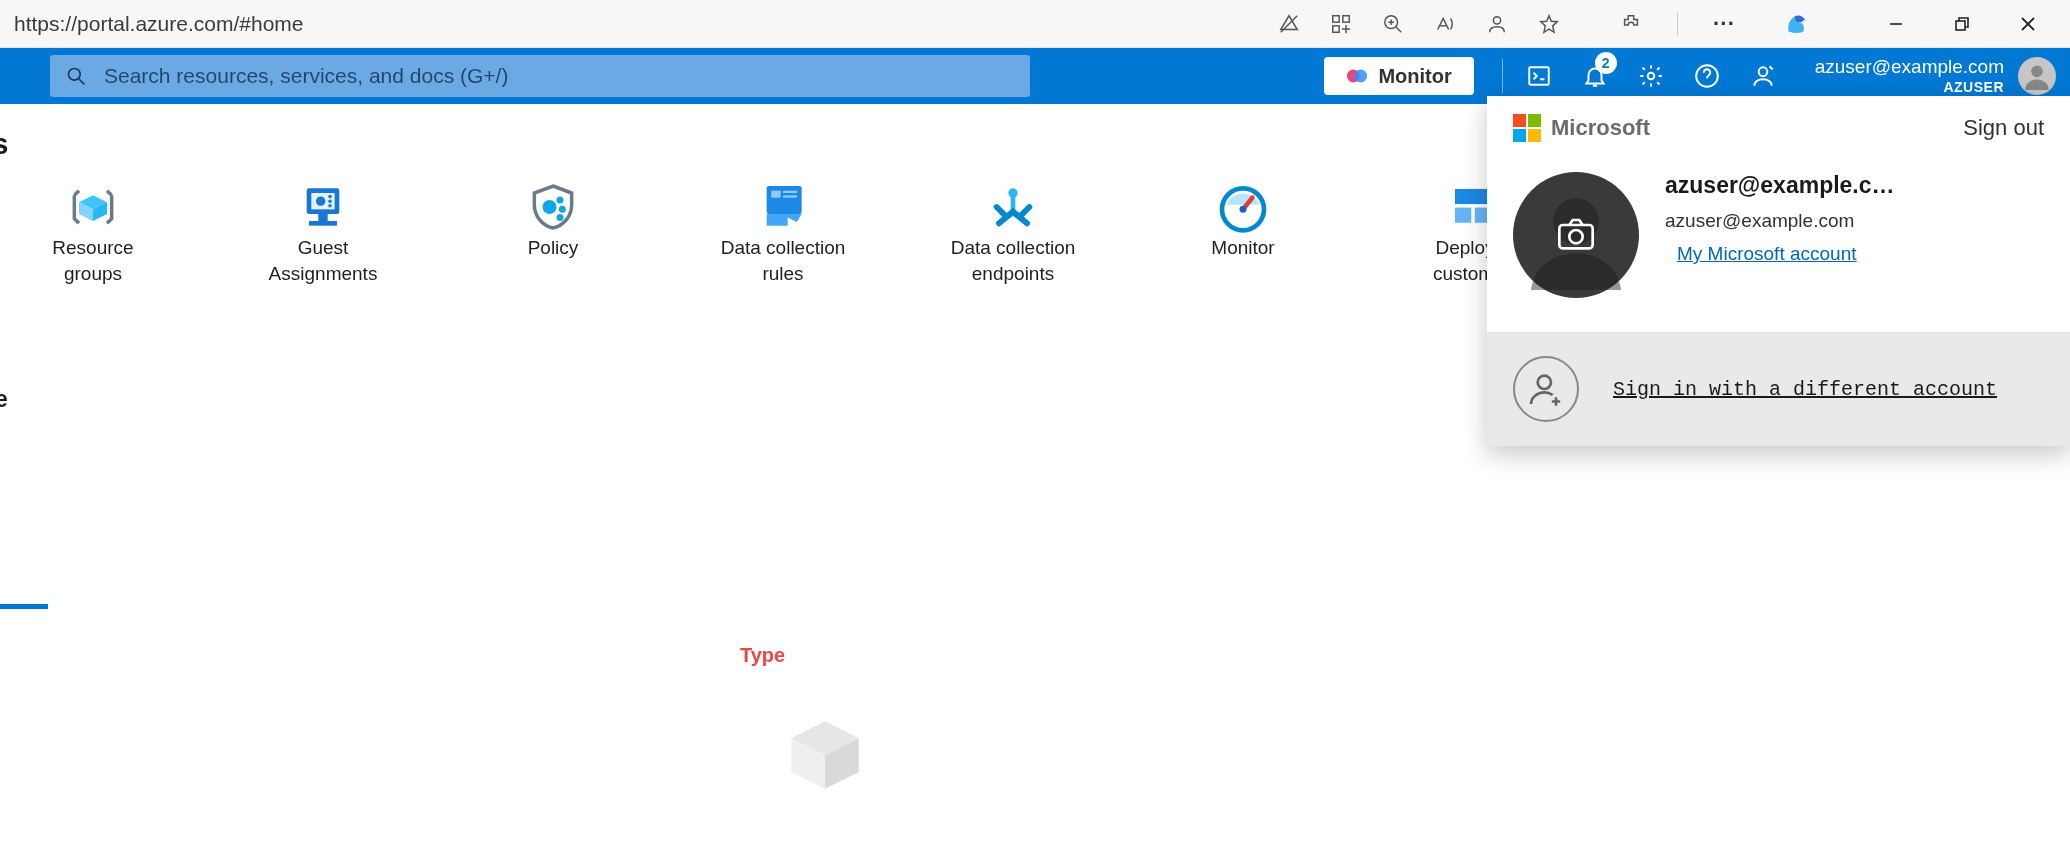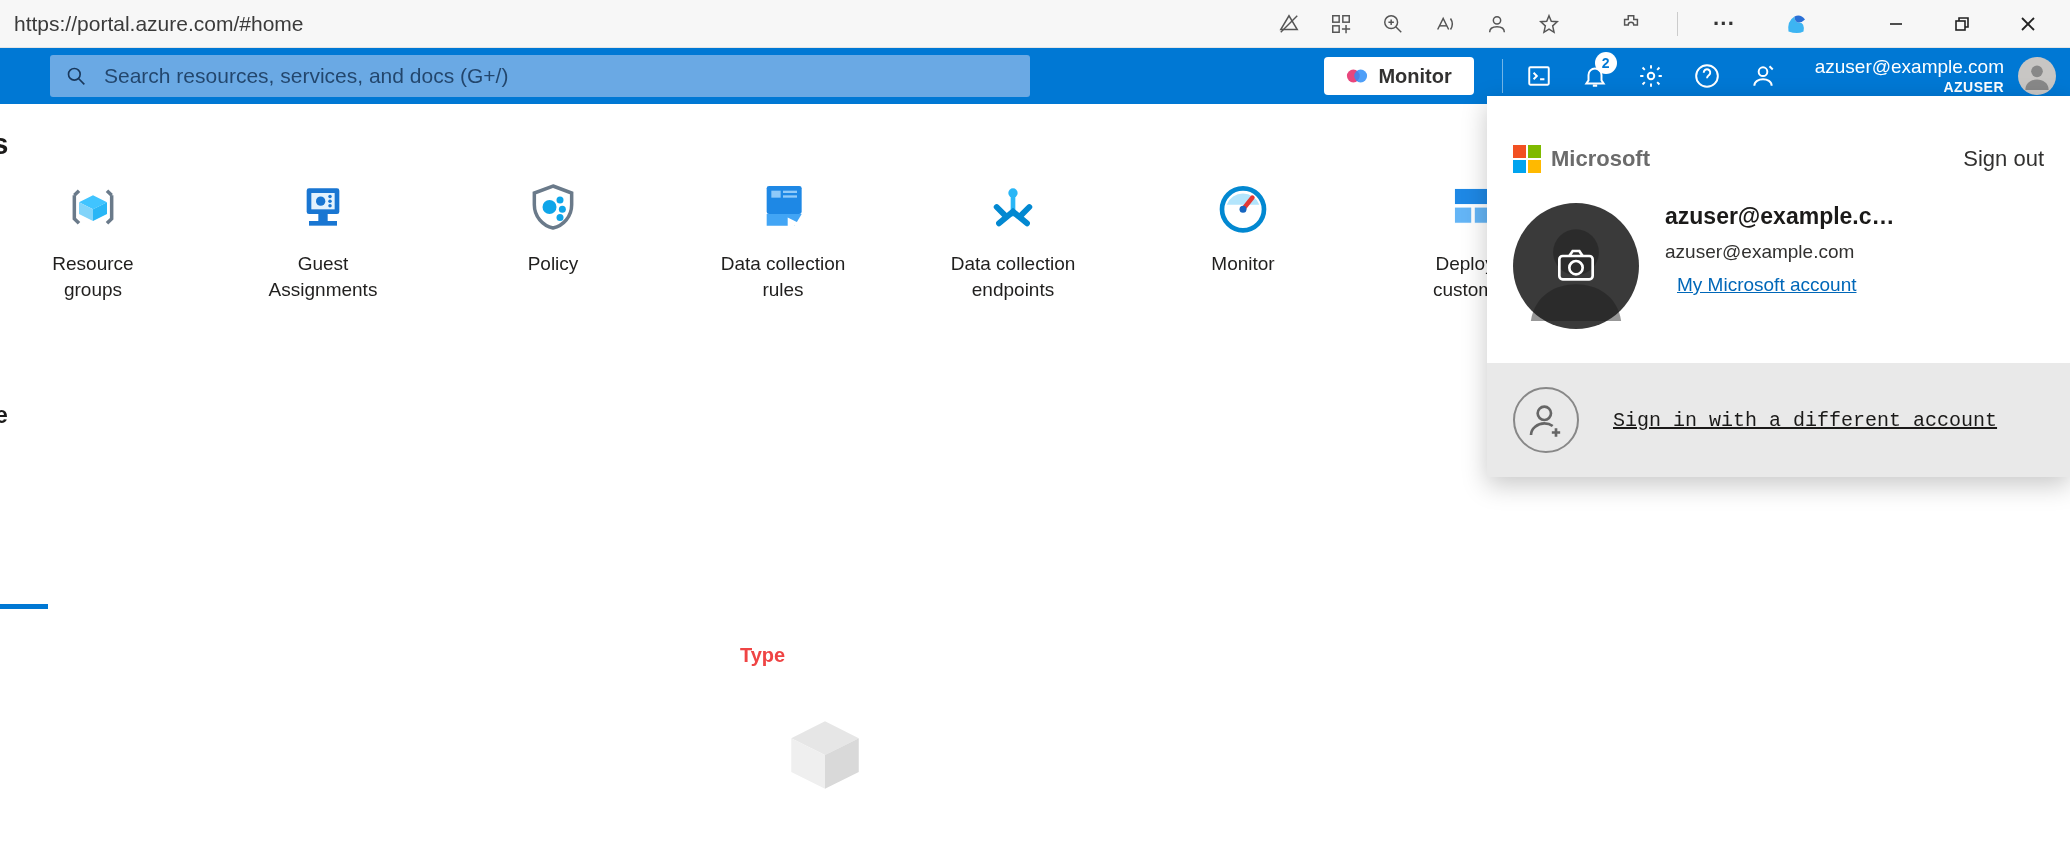--- a/index.html
+++ b/index.html
@@ -33,21 +33,21 @@
   .badge { position: absolute; top: 4px; right: 6px; min-width: 22px; height: 22px; border-radius: 11px; background: #fff; color: #0078d4; font-size: 14px; font-weight: 600; display: flex; align-items: center; justify-content: center; padding: 0 4px; }
 
   .account-block { display: flex; align-items: center; gap: 14px; padding: 0 14px 0 24px; color: #fff; }
   .account-text { text-align: right; line-height: 1.25; }
   .account-email { font-size: 19px; }
   .account-tenant { font-size: 14px; font-weight: 600; letter-spacing: .5px; text-align: right; }
   .avatar-sm { width: 38px; height: 38px; border-radius: 50%; background: #c8c6c4; display: flex; align-items: center; justify-content: center; }
 
   
   .popover { position: absolute; top: 96px; right: 0; width: 583px; background: #fff; box-shadow: 0 8px 24px rgba(0,0,0,.22); z-index: 50; }
-  .pop-head { display: flex; align-items: center; justify-content: space-between; padding: 18px 26px 14px 26px; margin-top: 31px; }
+  .pop-head { display: flex; align-items: center; justify-content: space-between; padding: 18px 26px 14px 26px; }
   .ms-logo { display: flex; align-items: center; gap: 10px; font-size: 22px; color: #6b6b6b; font-weight: 600; }
   .ms-sq { display: grid; grid-template-columns: 13px 13px; grid-template-rows: 13px 13px; gap: 2px; }
   .ms-sq span:nth-child(1){background:#f25022;} .ms-sq span:nth-child(2){background:#7fba00;}
   .ms-sq span:nth-child(3){background:#00a4ef;} .ms-sq span:nth-child(4){background:#ffb900;}
   .signout { font-size: 22px; color: #323130; cursor: pointer; }
 
   .pop-body { display: flex; gap: 26px; padding: 16px 26px 34px 26px; }
   .avatar-lg { width: 126px; height: 126px; border-radius: 50%; background: #3a3a3a; display: flex; align-items: center; justify-content: center; position: relative; flex-shrink:0; }
   .avatar-lg svg.person { position:absolute; opacity:.45; }
   .cam-ico { position: relative; z-index: 2; }
@@ -59,21 +59,21 @@
   .dots { color:#323130; font-size:20px; letter-spacing:2px; cursor:pointer; padding:4px 0 4px 20px; }
 
   .pop-foot { background: #e9e9e9; padding: 24px 26px; display: flex; align-items: center; gap: 34px; }
   .add-acct-avatar { width: 66px; height: 66px; border: 2px solid #888; border-radius: 50%; display: flex; align-items: center; justify-content: center; flex-shrink:0; }
   .add-acct-link { font-size: 20px; color: #1b1a19; text-decoration: underline; cursor: pointer; font-family: Liberation Mono, monospace; }
 
   
   .content { padding: 10px 0 0 0; width: 100%; position: relative; }
   .heading-trunc { font-size: 29px; font-weight: 600; color: #1b1a19; padding: 14px 0 18px 0; margin-left: -40px; }
   .svc-row { display: flex; gap: 104px; padding-left: 30px; }
-  .svc-item { width: 126px; display: flex; flex-direction: column; align-items: center; text-align: center; gap: 16px; cursor: pointer; }
+  .svc-item { width: 126px; display: flex; flex-direction: column; align-items: center; text-align: center; cursor: pointer; }
   .svc-icon { width: 56px; height: 56px; display:flex; align-items:center; justify-content:center; }
   .svc-label { font-size: 19px; color: #201f1e; line-height: 1.35; white-space: pre-line; }
 
   .heading-trunc-2 { font-size: 23px; font-weight: 600; color: #1b1a19; margin-top: 100px; margin-left: -42px; position: relative; }
   .tab-underline { position:absolute; left:-42px; top:500px; width:90px; height:5px; background:#0078d4; }
 
   .col-heading { font-size: 20px; font-weight:600; color:#ef4444; position:absolute; left:740px; top:540px; }
   .empty-cube { position:absolute; left:780px; top:606px; }
 </style>
 </head>

